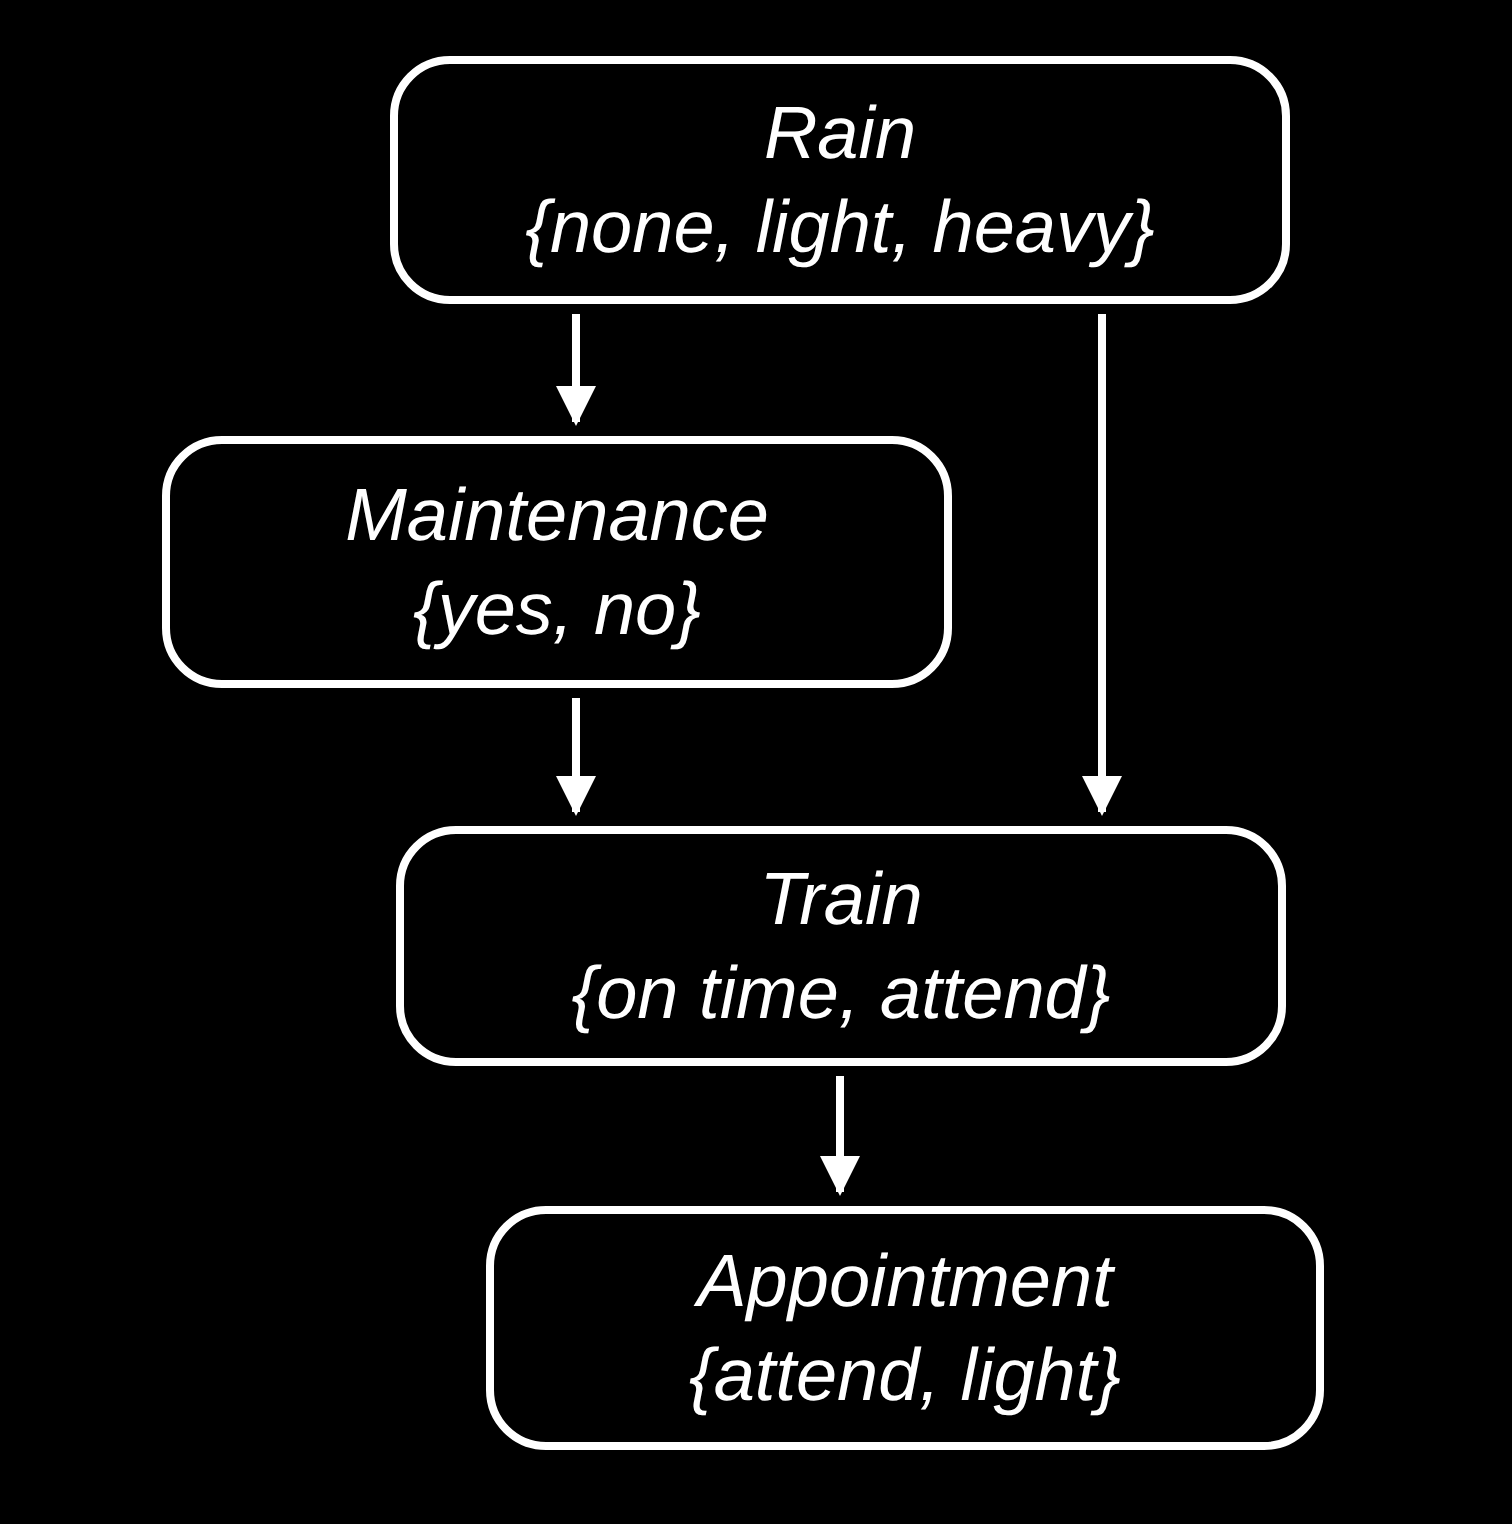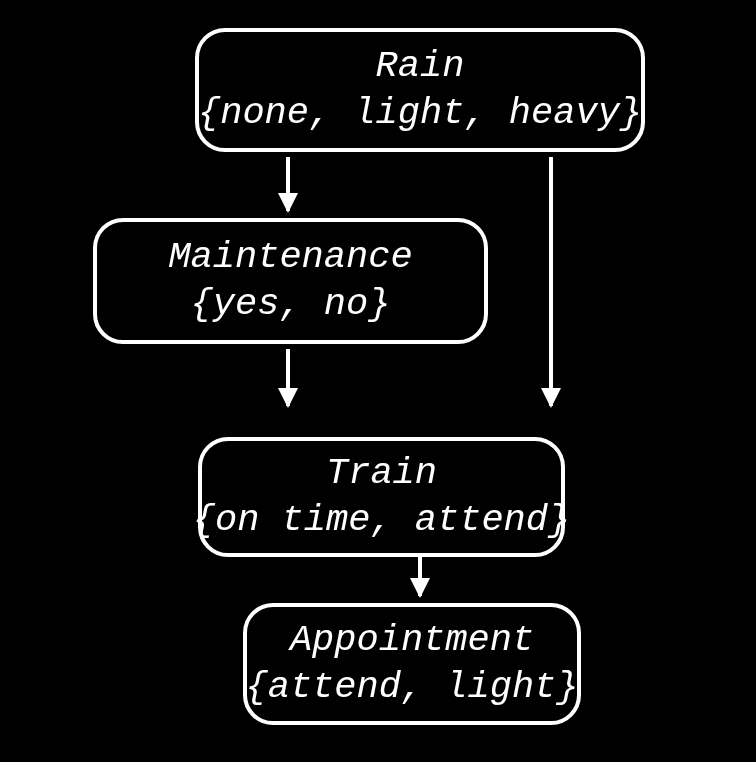--- a/index.html
+++ b/index.html
@@ -6,21 +6,21 @@
     margin: 0;
     padding: 0;
     background: #000000;
   }
   .canvas {
     position: relative;
     width: 756px;
     height: 762px;
     background: #000000;
     overflow: hidden;
-    font-family: Liberation Mono, monospace;
+    font-family: Liberation Sans, sans-serif;
   }
   .node {
     position: absolute;
     box-sizing: border-box;
     background: #000000;
     border: 4px solid #ffffff;
     border-radius: 30px;
     color: #ffffff;
     font-style: italic;
     font-size: 37px;
@@ -29,23 +29,23 @@
     flex-direction: column;
     align-items: center;
     justify-content: center;
     text-align: center;
   }
   .node .node-label,
   .node .node-domain {
     white-space: nowrap;
   }
   #node-rain        { left: 195px; top:  28px; width: 450px; height: 124px; }
-  #node-maintenance { left:  93px; top: 218px; width: 395px; height: 126px; }
-  #node-train       { left: 198px; top: 437px; width: 367px; height: 120px; }
-  #node-appointment { left: 243px; top: 603px; width: 338px; height: 122px; }
+  #node-maintenance { left:  81px; top: 218px; width: 395px; height: 126px; }
+  #node-train       { left: 198px; top: 413px; width: 445px; height: 120px; }
+  #node-appointment { left: 243px; top: 603px; width: 419px; height: 122px; }
   svg.edges {
     position: absolute;
     left: 0;
     top: 0;
     width: 756px;
     height: 762px;
     pointer-events: none;
   }
   svg.edges line {
     stroke: #ffffff;

